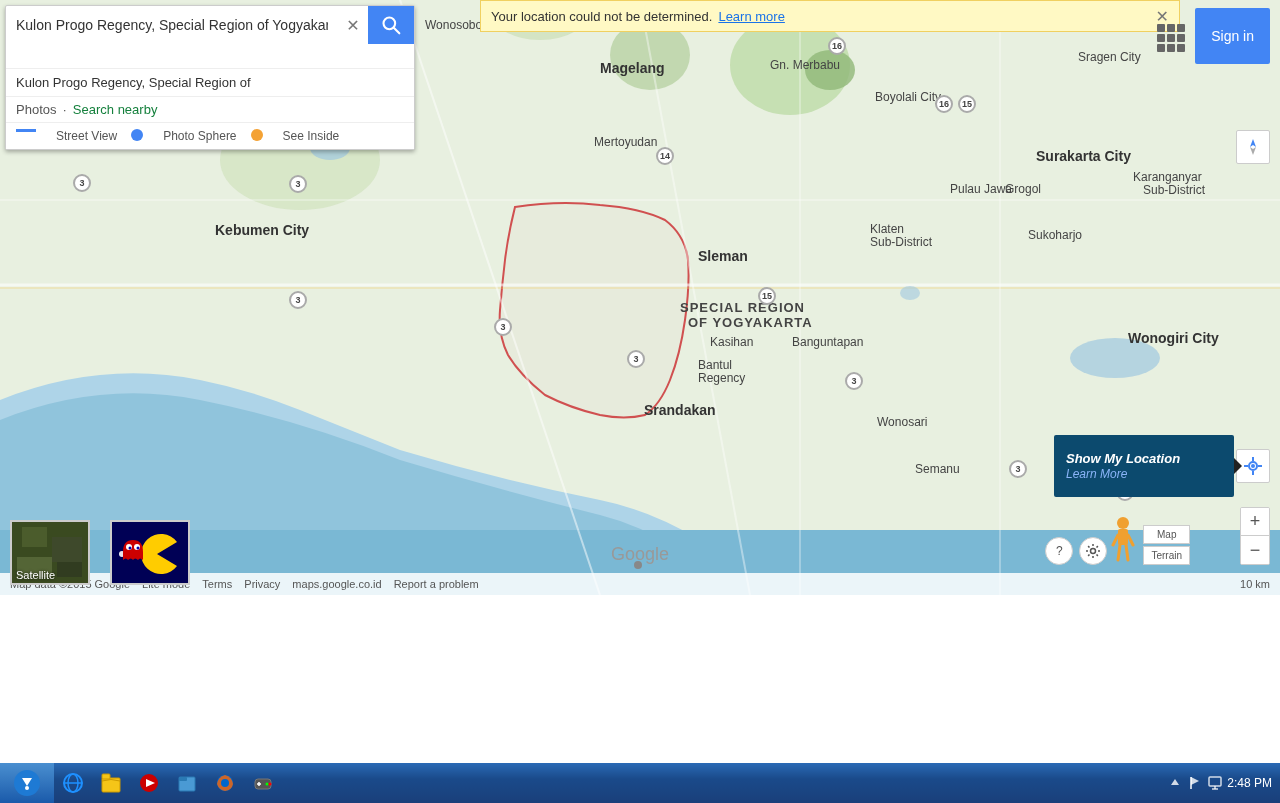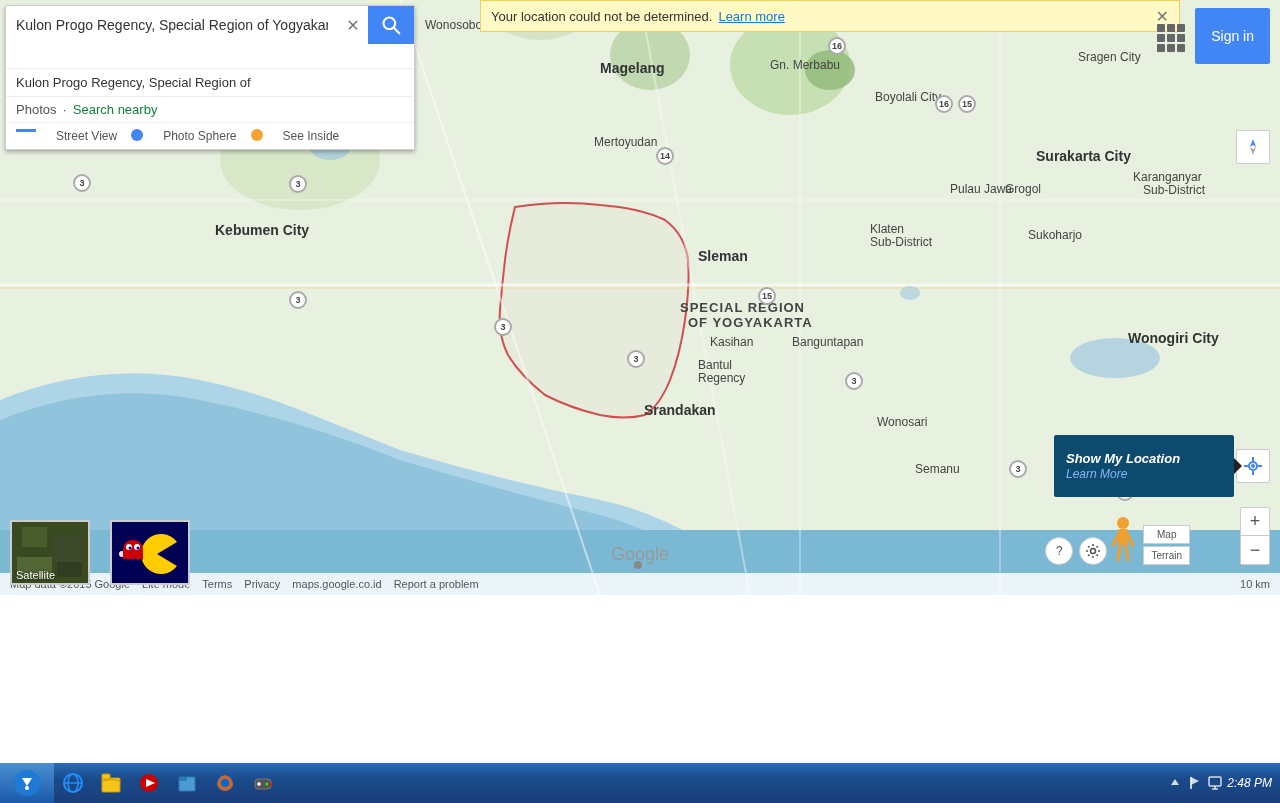--- a/index.html
+++ b/index.html
@@ -390,21 +390,20 @@
 
     
     #taskbar {
       position: absolute;
       bottom: 0; left: 0; right: 0;
       height: 40px;
       background: linear-gradient(to bottom, #2a6ab5 0%, #1a4a8a 40%, #1a3f7a 100%);
       display: flex;
       align-items: center;
       z-index: 100;
-      font-style: italic;
     }
 
     #start-btn {
       width: 54px; height: 40px;
       background: linear-gradient(to bottom, #4a8fd0, #1a5aaa);
       border: none;
       cursor: pointer;
       display: flex;
       align-items: center;
       justify-content: center;

